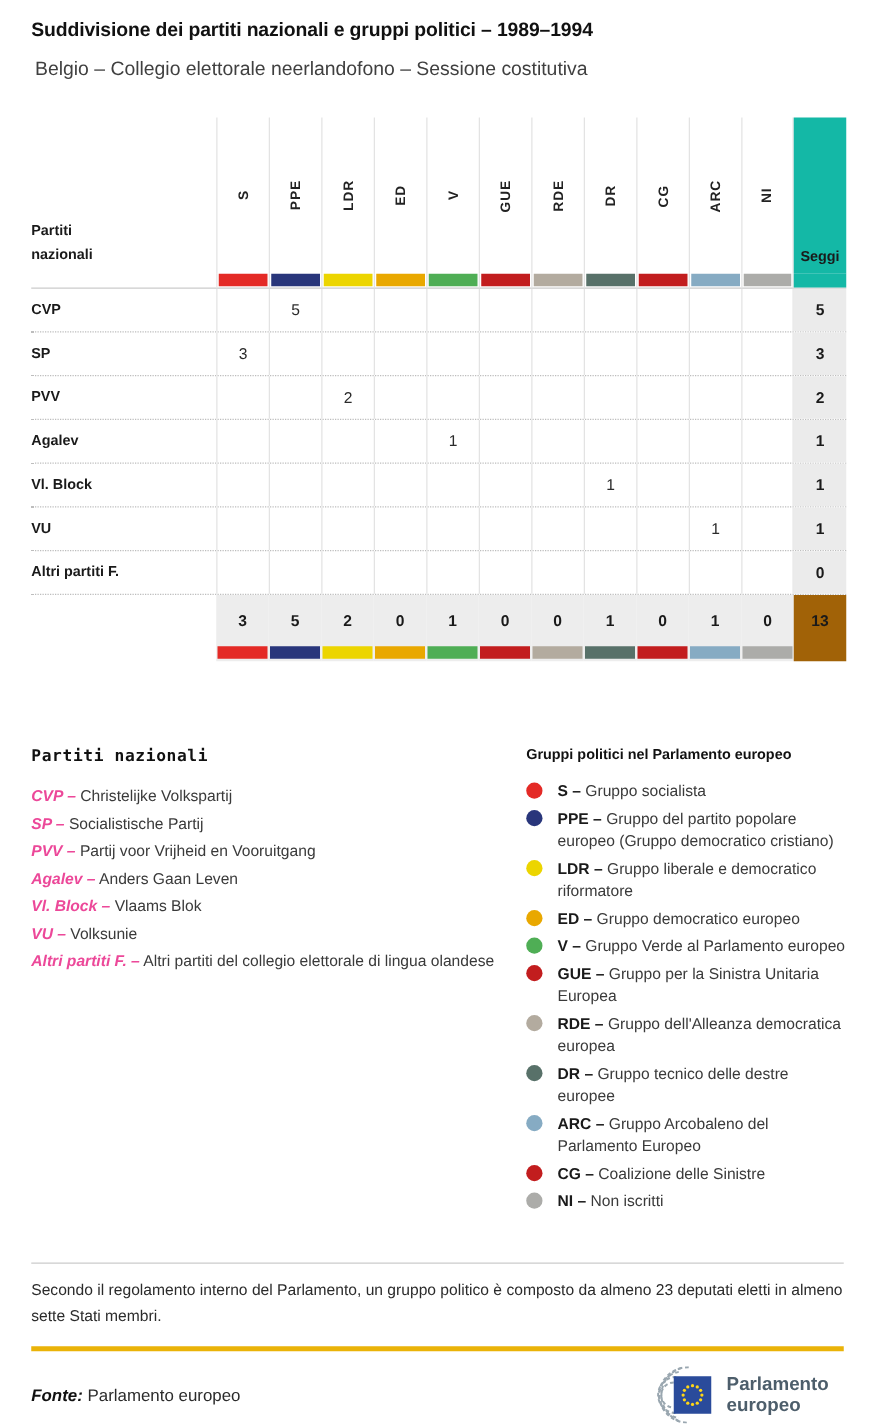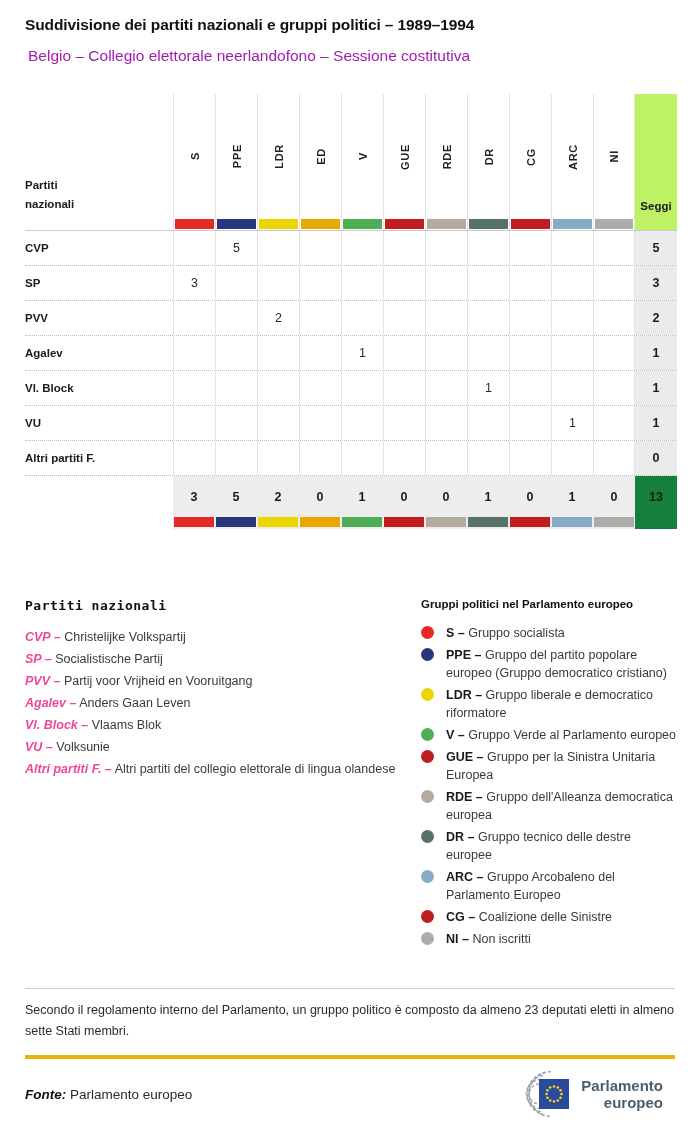--- a/index.html
+++ b/index.html
@@ -2,67 +2,67 @@
 <html><head>
 <meta charset="utf-8">
 <style>
   * { margin:0; padding:0; box-sizing:border-box; }
   html,body { background:#ffffff; }
   .page {
     position:relative; width:688px; height:1139px; overflow:hidden;
     background:#fff; font-family:"Liberation Sans", sans-serif; color:#1a1a1a;
   }
   .title { padding:16px 0 0 25px; font-size:15.5px; font-weight:700; color:#111; letter-spacing:-0.1px; }
-  .subtitle { padding:13px 0 0 28px; font-size:15.5px; font-weight:400; color:#a21caf; }
+  .subtitle { padding:13px 0 0 28px; font-size:15.5px; font-weight:400; color:#404040; }
 
   
   .table { margin:29px 0 0 25px; width:652px; }
   .row { display:grid; grid-template-columns:148px repeat(11,42px) 42px; }
   .hdr-row { height:125px; }
   .gcell { border-left:1px solid #e3e3e3; }
   .gcell.last { border-right:1px solid #e3e3e3; }
   .hdr-cell { display:flex; align-items:center; justify-content:center; }
   .rot { writing-mode:vertical-rl; transform:rotate(180deg); font-size:11px; font-weight:700; letter-spacing:0.7px; color:#222; }
   .corner { position:relative; }
   .corner-label { position:absolute; left:0; bottom:5px; width:70px; font-size:11.5px; font-weight:700; line-height:19px; color:#1a1a1a; }
-  .seggi-bg { background:#bef264; }
+  .seggi-bg { background:#14b8a6; }
   .seggi-hdr { display:flex; align-items:flex-end; justify-content:center; padding-bottom:7px; font-size:11.5px; font-weight:700; }
   .bars-row { height:12px; border-bottom:1px solid #cbcbcb; }
   .bar { height:10px; margin:0 1px; }
   .data-row { height:35px; border-bottom:1px dotted #bdbdbd; }
   .td { display:flex; align-items:center; justify-content:center; }
   .td.label { justify-content:flex-start; font-size:11.5px; font-weight:700; color:#1a1a1a; }
   .td.num { font-size:12.5px; color:#2b2b2b; }
   .td.seats { font-size:12.5px; font-weight:700; background:#ebebeb; }
   .totals-row { height:53px; }
   .tot-cell { background:#ededed; display:flex; flex-direction:column; }
   .tot-val { flex:1; display:flex; align-items:center; justify-content:center; font-size:12.5px; font-weight:700; }
   .tot-bar { height:10px; margin:0 1px 2px 1px; }
-  .tot-seats { background:#15803d; display:flex; align-items:center; justify-content:center; padding-bottom:12px; font-size:12.5px; font-weight:700; }
+  .tot-seats { background:#a16207; display:flex; align-items:center; justify-content:center; padding-bottom:12px; font-size:12.5px; font-weight:700; }
 
   
   .legend-section { display:flex; margin:69px 0 0 25px; width:652px; }
   .legend-left { width:384px; }
   .legend-left-title { font-family:"DejaVu Sans Mono", monospace; font-size:13px; font-weight:700; letter-spacing:0.5px; margin-bottom:13px; color:#111; }
   .party-item { font-size:12.5px; line-height:22px; color:#3a3a3a; }
   .party-item b { color:#ec4899;font-style:italic; }
   .legend-right { width:256px; margin-left:12px; }
   .legend-right-title { font-size:11.5px; font-weight:700; margin-bottom:14px; color:#111; }
   .group-item { display:flex; margin-bottom:4px; }
   .dot { width:13px; height:13px; border-radius:50%; flex:none; margin:2px 12px 0 0; }
   .group-text { font-size:12.5px; line-height:18px; color:#3a3a3a; }
   .group-text b { color:#1a1a1a; }
 
   
   .footnote { margin:36px 0 0 25px; width:650px; border-top:1px solid #cccccc; border-bottom:4px solid #eab308;
               padding:11px 0 13px 0; font-size:12.5px; line-height:21px; color:#2b2b2b; }
   .footer { display:flex; justify-content:space-between; align-items:center; margin:12px 25px 0 25px; }
   .source { font-size:13.5px; color:#2b2b2b; }
   .source b { color:#111;font-style:italic; }
-  .logo { display:flex; align-items:center;text-align:right; }
+  .logo { display:flex; align-items:center; }
   .logo-text { font-size:15px; line-height:17px; font-weight:700; color:#4d5e6b; margin-left:8px; }
 </style>
 </head>
 <body>
 
 <div class="page">
 
   <div class="title">Suddivisione dei partiti nazionali e gruppi politici – 1989–1994</div>
   <div class="subtitle">Belgio – Collegio elettorale neerlandofono – Sessione costitutiva</div>
 
@@ -321,20 +321,24 @@
           <span class="dot" style="background-color: rgb(228, 42, 38);"></span>
           <span class="group-text"><b>S –</b> <span>Gruppo socialista</span></span>
         </div>
       <div class="group-item">
           <span class="dot" style="background-color: rgb(41, 54, 123);"></span>
           <span class="group-text"><b>PPE –</b> <span>Gruppo del partito popolare europeo (Gruppo democratico cristiano)</span></span>
         </div>
       <div class="group-item">
           <span class="dot" style="background-color: rgb(236, 213, 0);"></span>
           <span class="group-text"><b>LDR –</b> <span>Gruppo liberale e democratico riformatore</span></span>
+        </div>
+      <div class="group-item">
+          <span class="dot" style="background-color: rgb(233, 168, 0);"></span>
+          <span class="group-text"><b>ED –</b> <span>Gruppo democratico europeo</span></span>
         </div>
       <div class="group-item">
           <span class="dot" style="background-color: rgb(79, 174, 85);"></span>
           <span class="group-text"><b>V –</b> <span>Gruppo Verde al Parlamento europeo</span></span>
         </div>
       <div class="group-item">
           <span class="dot" style="background-color: rgb(194, 29, 30);"></span>
           <span class="group-text"><b>GUE –</b> <span>Gruppo per la Sinistra Unitaria Europea</span></span>
         </div>
       <div class="group-item">

